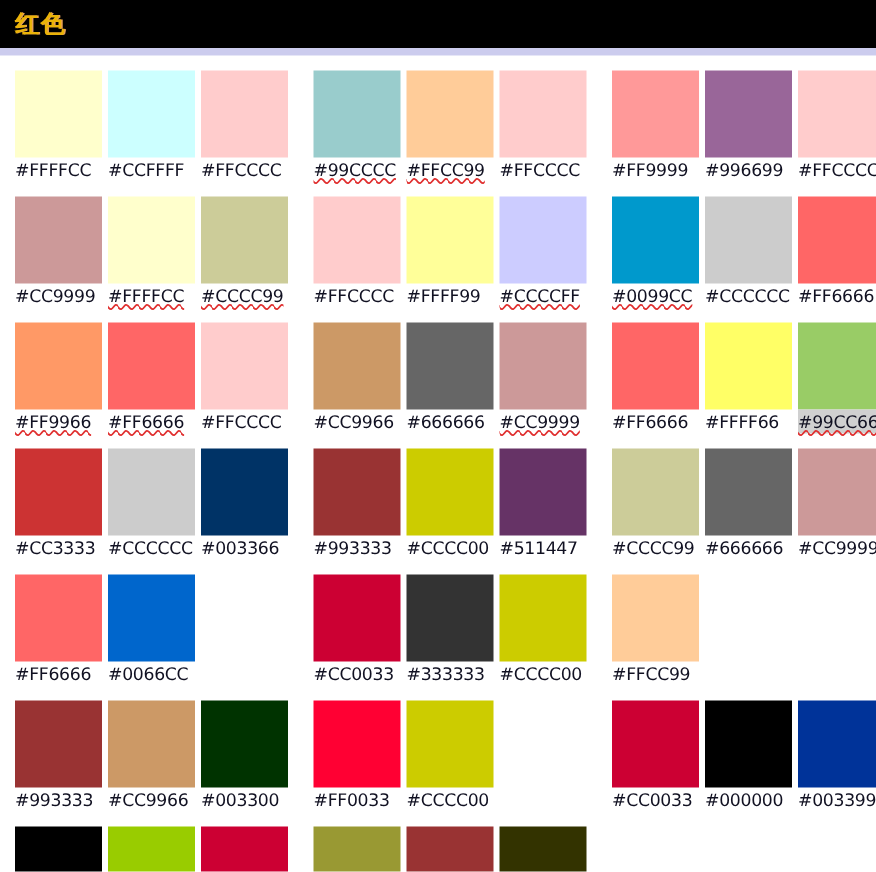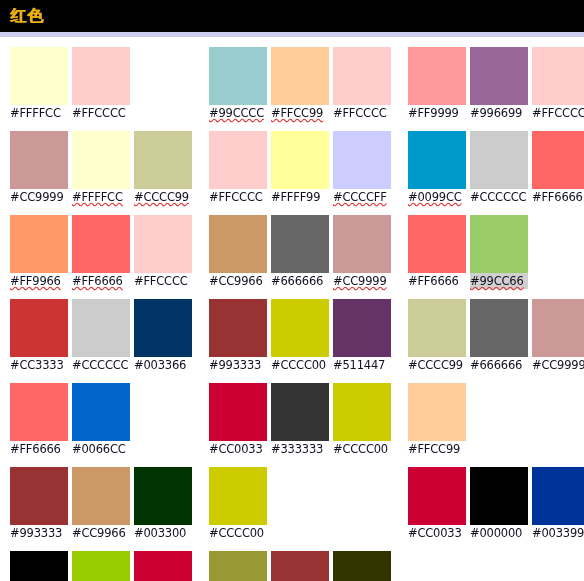--- a/index.html
+++ b/index.html
@@ -99,20 +99,24 @@
 <div id="header-rule"></div>
 
 <div id="palette-area">
     <div class="palette-group">
       <div class="swatch-row">
         <div class="swatch-cell">
           <div class="swatch-chip" style="background-color: rgb(255, 255, 204);"></div>
           <div class="swatch-label">#FFFFCC</div>
         </div>
         <div class="swatch-cell">
+          <div class="swatch-chip" style="background-color: rgb(204, 255, 255);"></div>
+          <div class="swatch-label">#CCFFFF</div>
+        </div>
+        <div class="swatch-cell">
           <div class="swatch-chip" style="background-color: rgb(255, 204, 204);"></div>
           <div class="swatch-label">#FFCCCC</div>
         </div>
       </div>
       <div class="swatch-row">
         <div class="swatch-cell">
           <div class="swatch-chip" style="background-color: rgb(204, 153, 153);"></div>
           <div class="swatch-label">#CC9999</div>
         </div>
         <div class="swatch-cell">
@@ -254,20 +258,24 @@
           <div class="swatch-chip" style="background-color: rgb(51, 51, 51);"></div>
           <div class="swatch-label">#333333</div>
         </div>
         <div class="swatch-cell">
           <div class="swatch-chip" style="background-color: rgb(204, 204, 0);"></div>
           <div class="swatch-label">#CCCC00</div>
         </div>
       </div>
       <div class="swatch-row">
         <div class="swatch-cell">
+          <div class="swatch-chip" style="background-color: rgb(255, 0, 51);"></div>
+          <div class="swatch-label">#FF0033</div>
+        </div>
+        <div class="swatch-cell">
           <div class="swatch-chip" style="background-color: rgb(204, 204, 0);"></div>
           <div class="swatch-label">#CCCC00</div>
         </div>
       </div>
       <div class="swatch-row">
         <div class="swatch-cell">
           <div class="swatch-chip" style="background-color: rgb(153, 153, 51);"></div>
         </div>
         <div class="swatch-cell">
           <div class="swatch-chip" style="background-color: rgb(153, 51, 51);"></div>
@@ -305,20 +313,24 @@
           <div class="swatch-chip" style="background-color: rgb(255, 102, 102);"></div>
           <div class="swatch-label">#FF6666</div>
         </div>
       </div>
       <div class="swatch-row">
         <div class="swatch-cell">
           <div class="swatch-chip" style="background-color: rgb(255, 102, 102);"></div>
           <div class="swatch-label">#FF6666</div>
         </div>
         <div class="swatch-cell">
+          <div class="swatch-chip" style="background-color: rgb(255, 255, 102);"></div>
+          <div class="swatch-label">#FFFF66</div>
+        </div>
+        <div class="swatch-cell">
           <div class="swatch-chip" style="background-color: rgb(153, 204, 102);"></div>
           <div class="swatch-label misspelled selected">#99CC66</div>
         </div>
       </div>
       <div class="swatch-row">
         <div class="swatch-cell">
           <div class="swatch-chip" style="background-color: rgb(204, 204, 153);"></div>
           <div class="swatch-label">#CCCC99</div>
         </div>
         <div class="swatch-cell">

